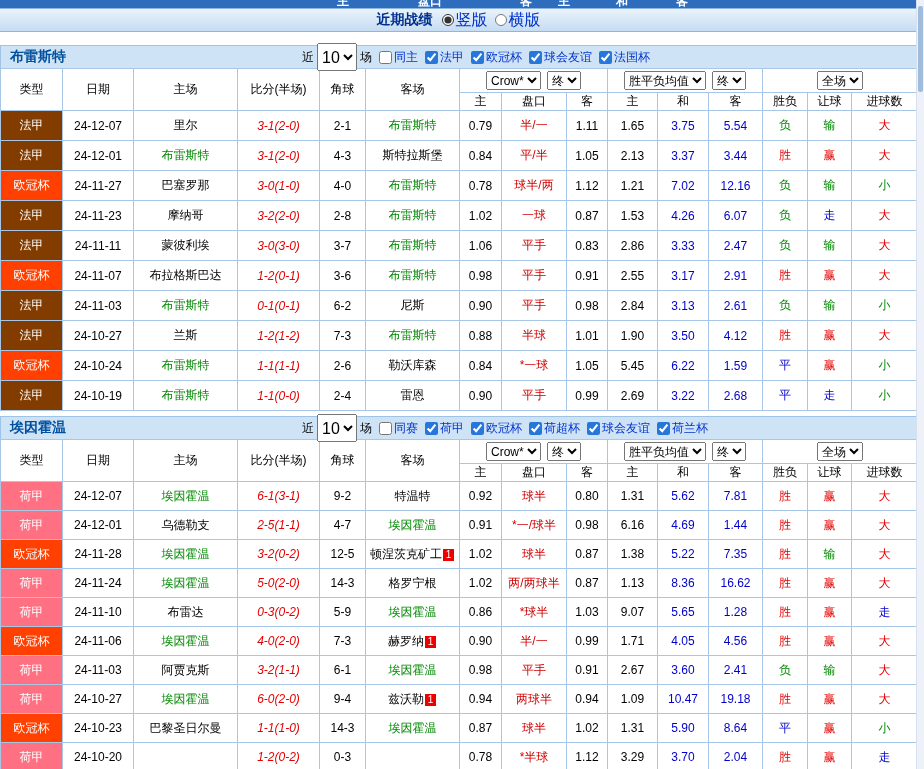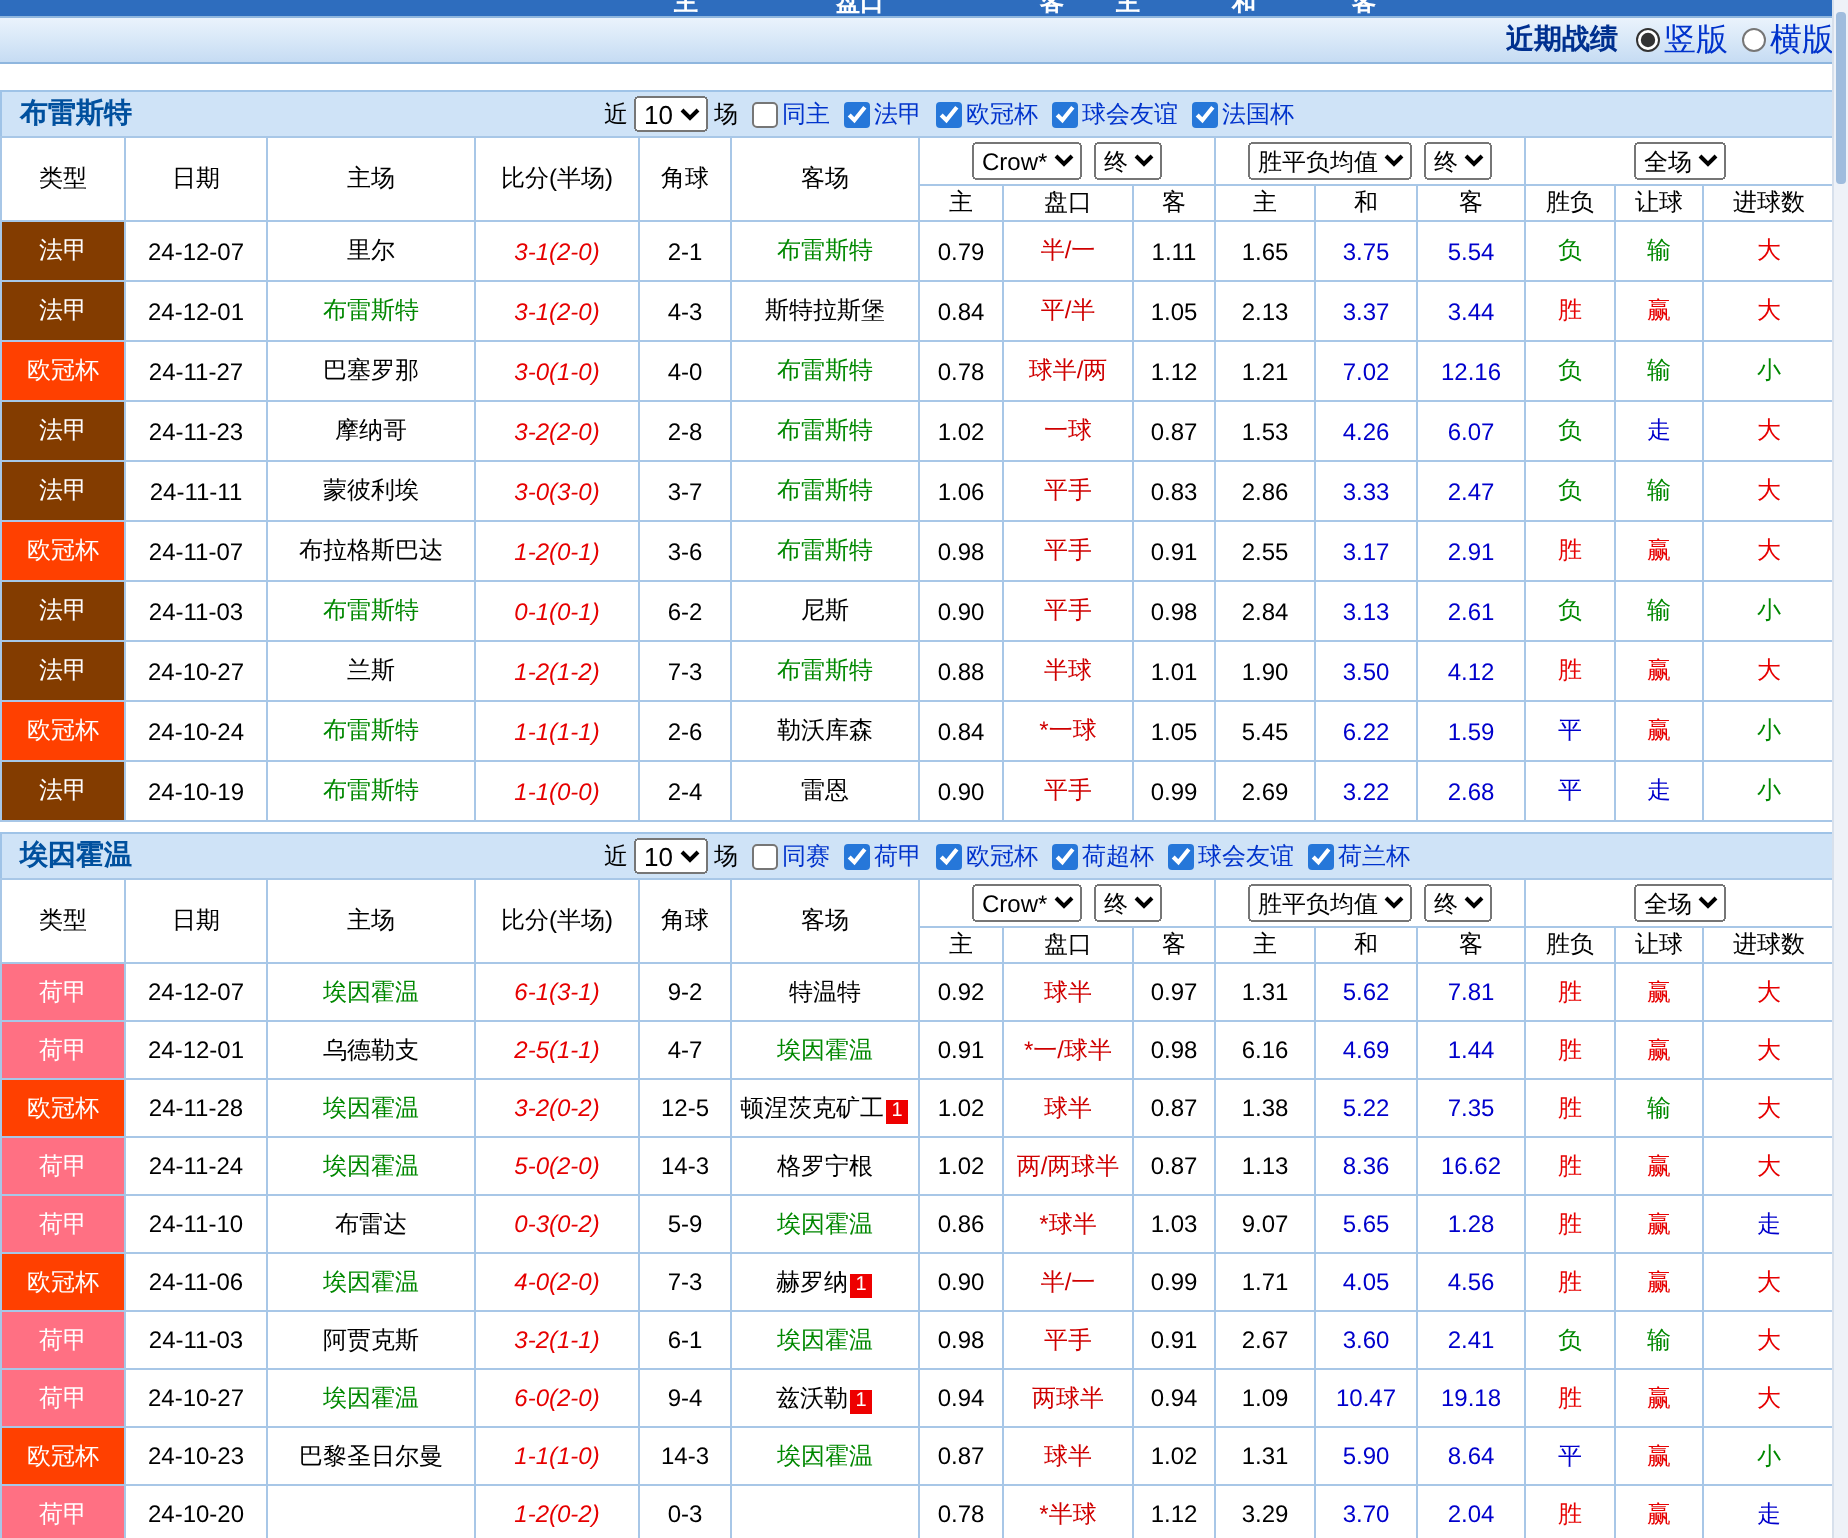--- a/index.html
+++ b/index.html
@@ -3,31 +3,31 @@
 <meta charset="utf-8">
 <style>
   html,body{margin:0;padding:0;}
   body{font-family:"Liberation Sans","DejaVu Sans",sans-serif;background:#ffffff;}
   .page{position:relative;width:924px;height:769px;overflow:hidden;background:#fff;}
   .content{position:absolute;left:0;top:0;width:917px;}
   .vscroll{position:absolute;right:0;top:0;width:7px;height:769px;background:#eef2f8;border-left:1px solid #d7e0ec;}
   .vthumb{position:absolute;left:1px;top:6px;width:5px;height:86px;background:#9fbcdd;border-radius:2px;}
   .partial-strip{position:relative;height:8px;background:#2e6dbe;overflow:hidden;}
   .partial-strip span{position:absolute;top:-7px;color:#fff;font-size:12px;font-weight:bold;}
-  .title-bar{height:22px;background:linear-gradient(#eaf3fc,#c6dcf3);border-top:1px solid #8fb6de;border-bottom:1px solid #8fb6de;display:flex;align-items:center;justify-content:flex-end;}
+  .title-bar{height:22px;background:linear-gradient(#eaf3fc,#c6dcf3);border-top:1px solid #8fb6de;border-bottom:1px solid #8fb6de;display:flex;align-items:center;justify-content:center;}
   .title-text{font-size:14px;font-weight:bold;color:#00308f;margin-right:2px;}
   .view-toggle{display:flex;align-items:center;}
   .view-label{font-size:16px;color:#0033cc;cursor:pointer;}
   .title-bar input[type=radio]{width:12px;height:12px;accent-color:#333;margin:0 2px 0 7px;}
   .team-section{margin-top:13px;}
   .team-section.compact{margin-top:5px;}
   .team-bar{height:22px;background:#cfe3f7;border:1px solid #9fc3e7;border-bottom:none;display:flex;align-items:center;font-size:12px;}
   .team-name{flex:0 0 292px;padding-left:9px;font-size:14px;font-weight:bold;color:#00509e;cursor:pointer;}
   .filters{display:flex;align-items:center;color:#000;}
-  .filters select{height:18px;font-size:13px;margin:0 3px;}
+  .filters select{height:28px;font-size:16px;margin:0 3px;}
   .cb{display:inline-flex;align-items:center;margin-left:7px;cursor:pointer;}
   .cb input{width:13px;height:13px;accent-color:#2677d9;margin:0 2px 0 0;}
   .cb-label{color:#0033cc;}
   table.stats{border-collapse:collapse;table-layout:fixed;width:917px;background:#fff;}
   .stats th,.stats td{border:1px solid #a8c7e7;text-align:center;font-size:12px;padding:0;overflow:hidden;white-space:nowrap;color:#000;}
   .stats thead tr.h1 th{height:23px;font-weight:normal;}
   .stats thead tr.h2 th{height:17px;font-weight:normal;}
   .stats tbody td{height:29px;}
   .compact .stats tbody td{height:28px;}
   .hsel{height:19px;font-size:12px;margin:0 3px;}
@@ -389,21 +389,21 @@
       <tbody>
               <tr>
                 <td class="lg" style="background: rgb(255, 112, 131);">荷甲</td>
                 <td class="date">24-12-07</td>
                 <td class="team-cell"><span class="tname focus">埃因霍温</span></td>
                 <td class="score">6-1(3-1)</td>
                 <td class="corner">9-2</td>
                 <td class="team-cell"><span class="tname">特温特</span></td>
                 <td class="ah">0.92</td>
                 <td class="hcap">球半</td>
-                <td class="ah">0.97</td>
+                <td class="ah">0.80</td>
                 <td class="eu-h">1.31</td>
                 <td class="eu-d">5.62</td>
                 <td class="eu-a">7.81</td>
                 <td class="res" style="color: rgb(230, 0, 0);">胜</td>
                 <td class="res" style="color: rgb(230, 0, 0);">赢</td>
                 <td class="res" style="color: rgb(230, 0, 0);">大</td>
               </tr>
               <tr>
                 <td class="lg" style="background: rgb(255, 112, 131);">荷甲</td>
                 <td class="date">24-12-01</td>

